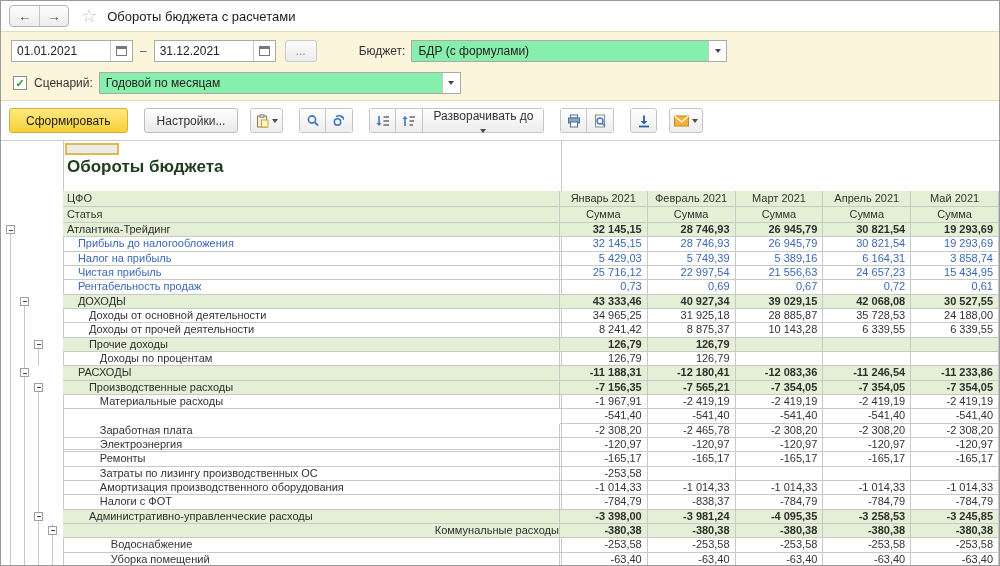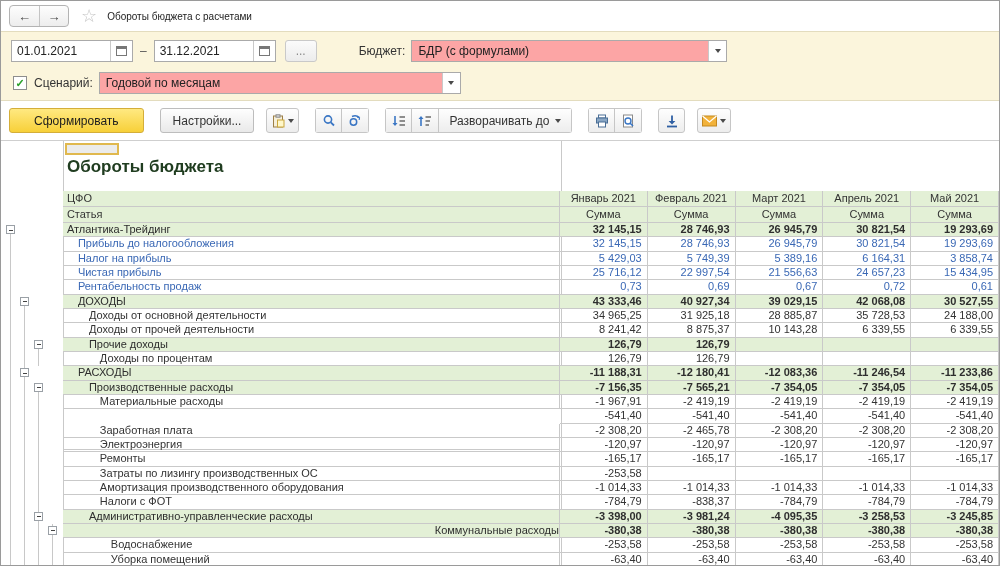--- a/index.html
+++ b/index.html
@@ -7,53 +7,53 @@
     font-family:"Liberation Sans", sans-serif; background:#fff; }
   body { border:1px solid #9a9a9a; position:relative; }
 
   
   .titlebar { height:30px; display:flex; align-items:center; padding-left:8px; background:#fff; }
   .navgroup { display:flex; border:1px solid #b3b3b3; border-radius:4px; overflow:hidden; background:linear-gradient(#fdfdfd,#ededed); }
   .navbtn { width:29px; height:20px; display:flex; align-items:center; justify-content:center;
     font-size:13px; color:#4a4a4a; border:none; background:transparent; cursor:pointer; }
   .navbtn + .navbtn { border-left:1px solid #c4c4c4; }
   .star { color:#c6c6c6; font-size:18px; margin:0 10px 0 12px; }
-  .apptitle { font-size:10px; color:#1c1c1c; }
+  .apptitle { font-size:13px; color:#1c1c1c; }
 
   
   .filters { height:70px; background:#fbf5dc; border-top:1px solid #e3dcbe; border-bottom:1px solid #e3dcbe; position:relative; font-size:12px; color:#333; }
   .frow1 { position:absolute; top:8px; left:10px; right:10px; height:22px; display:flex; align-items:center; }
   .frow2 { position:absolute; top:40px; left:12px; right:10px; height:22px; display:flex; align-items:center; }
   .tinput { height:22px; border:1px solid #aaa; background:#fff; display:flex; align-items:center; }
   .dateval { width:98px; padding:0 5px; font-size:12px; color:#222; }
   .calbtn { width:22px; height:20px; display:flex; align-items:center; justify-content:center; border-left:1px solid #c9c9c9; background:#fff; cursor:pointer; }
   .cal { width:11px; height:10px; border:1px solid #777; border-top:3px solid #777; background:#fff; }
   .dash { margin:0 7px; color:#555; }
   .dots-btn { margin-left:9px; width:32px; height:22px; border:1px solid #c9c9c9; border-radius:3px;
     background:linear-gradient(#fbfbfb,#ececec); color:#8a8a8a; font-size:12px; cursor:pointer; }
   .flabel { margin-right:6px; color:#333; }
   .budget-label { margin-left:42px; }
-  .combo { height:22px; border:1px solid #aaa; background:#fca5a5; display:flex; align-items:center; }
+  .combo { height:22px; border:1px solid #aaa; background:#86efac; display:flex; align-items:center; }
   .combo .cval { flex:1; padding:0 6px; font-size:12px; color:#222; white-space:nowrap; overflow:hidden; }
   .combo .carr { width:18px; height:20px; display:flex; align-items:center; justify-content:center; border-left:1px solid #c9c9c9; cursor:pointer; background:#fff; }
   .tri { width:0; height:0; border-left:3.5px solid transparent; border-right:3.5px solid transparent; border-top:4px solid #4a4a4a; }
   .budget-combo { width:316px; }
   .scen-combo { width:362px; }
   .checkbox { width:14px; height:14px; border:1px solid #8d8d8d; background:#fff; display:flex; align-items:center; justify-content:center;
     font-size:11px; font-weight:bold; color:#2ba12b; margin-right:7px; cursor:pointer; }
 
   
   .toolbar { height:40px; background:#fff; border-bottom:1px solid #cfcfcf; display:flex; align-items:center; padding-left:8px; }
   .btn { height:25px; border:1px solid #bdbdbd; border-radius:3px; background:linear-gradient(#fefefe,#e9e9e9);
     font-size:12px; color:#333; padding:0 12px; cursor:pointer; font-family:inherit; }
-  .btn-primary { background:linear-gradient(#ffe981,#f7d039); border-color:#d4ae39; color:#1c1c1c; padding:0 24px; }
+  .btn-primary { background:linear-gradient(#ffe981,#f7d039); border-color:#d4ae39; color:#1c1c1c; padding:0 16px; }
   .ibtn { height:25px; min-width:27px; border:1px solid #c6c6c6; background:linear-gradient(#fefefe,#ededed);
     display:flex; align-items:center; justify-content:center; cursor:pointer; gap:3px; padding:0 4px; }
   .grp { display:flex; border-radius:3px; overflow:hidden; }
-  .grp .ibtn + .ibtn, .grp .btn + .btn { border-left:none; } .sp12{width:12px;} .sp16{width:16px;}
+  .grp .ibtn + .ibtn, .grp .btn + .btn { border-left:none;flex-direction:column; } .sp12{width:12px;} .sp16{width:16px;}
   .expand-btn { display:flex; align-items:center; gap:6px; }
 
   
   .report { position:relative; height:426px; background:#fff; font-size:11px; color:#333;padding-left:11px; }
   .gridline-left { position:absolute; left:62px; top:0; bottom:0; width:1px; background:#c9c9c9; }
   .gridline-mid { position:absolute; left:560px; top:0; bottom:0; width:1px; background:#c9c9c9; }
   .active-cell { position:absolute; left:64px; top:2px; width:54px; height:12px; background:#ebebeb; border:2px solid #e0b84e; }
   .rtitle { position:absolute; left:66px; top:16px; font-size:17px; font-weight:bold; color:#203d20; }
 
   .hdr { position:absolute; left:0; right:0; display:flex; }

